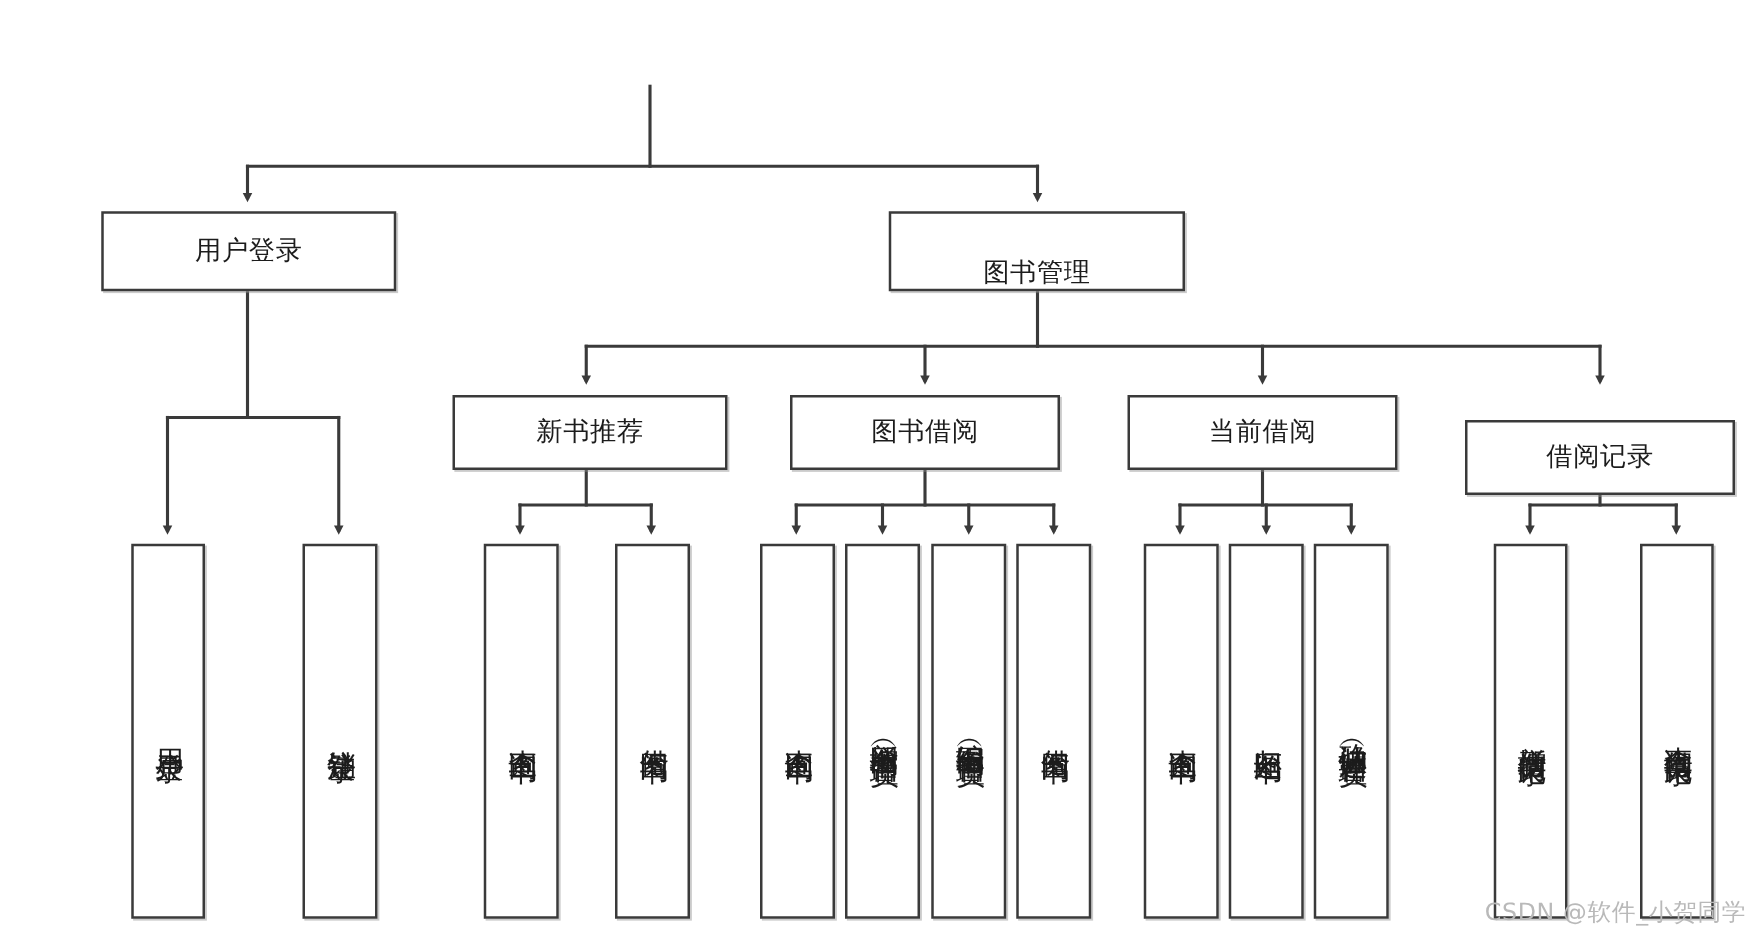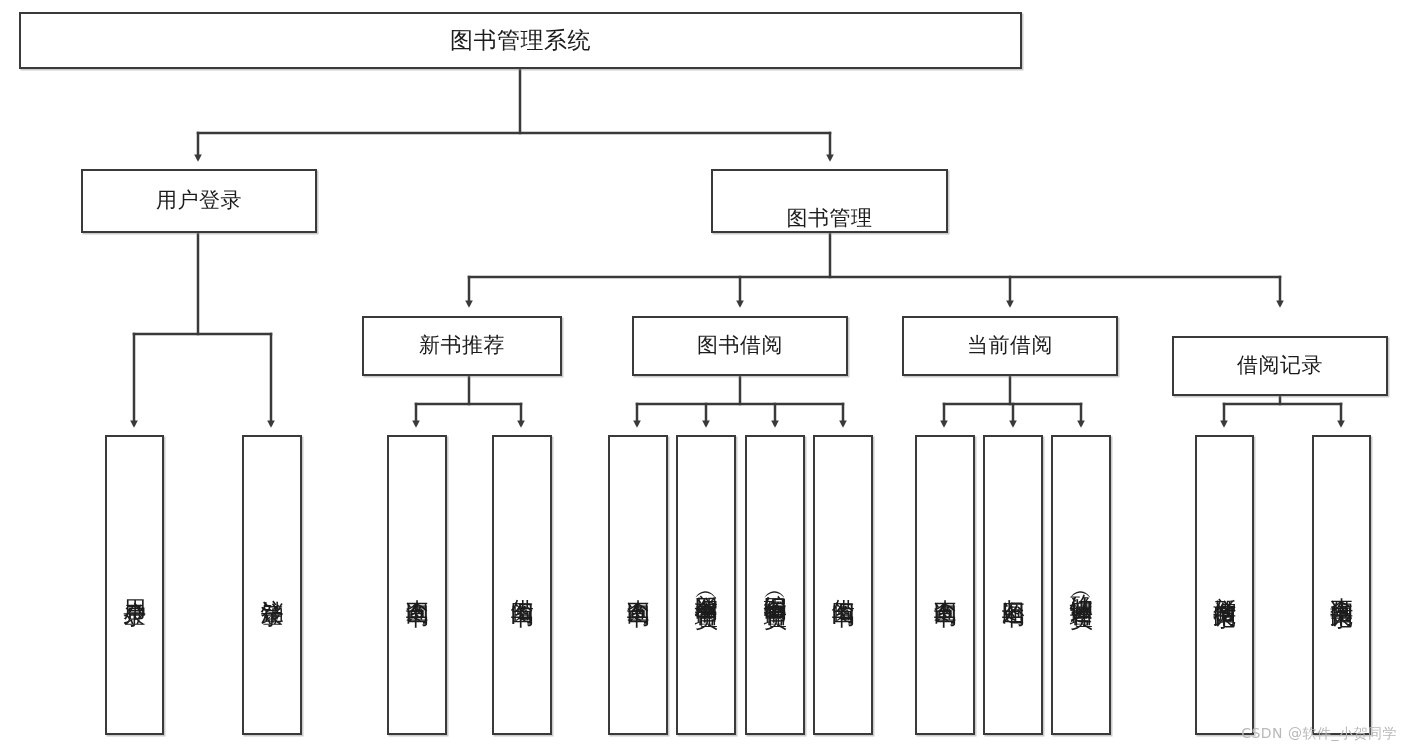--- a/index.html
+++ b/index.html
@@ -44,21 +44,21 @@
     letter-spacing:2px;
     white-space:nowrap;
     max-height:272px;
   }
   .node-leaf.tall .label{max-height:290px;}
 
   #watermark{
     position:absolute;
     right:8px;
     bottom:4px;
-    font-size:14px;
+    font-size:19px;
     color:#b9b9b9;
     letter-spacing:.5px;
     white-space:nowrap;
     pointer-events:none;
     margin-top:44px;
   }
 </style>
 </head>
 <body>
 
@@ -107,32 +107,29 @@
       <path d="M1013,404 L1013,424" marker-end="url(#arrow)"></path>
       <path d="M1081,404 L1081,424" marker-end="url(#arrow)"></path>
 
       <path d="M1280,376 L1280,404"></path>
       <path d="M1224,404 L1341,404"></path>
       <path d="M1224,404 L1224,424" marker-end="url(#arrow)"></path>
       <path d="M1341,404 L1341,424" marker-end="url(#arrow)"></path>
     </g>
   </svg>
 
-  <div class="node node-root" style="left:19px;top:12px;width:1003px;height:57px;">
-    <span class="label">图书管理系统</span>
-  </div>
 
   <div class="node node-l2" style="left:81px;top:169px;width:236px;height:64px;">
     <span class="label">用户登录</span>
   </div>
   <div class="node node-l2" style="left:711px;top:169px;width:237px;height:64px;align-items:flex-end;">
     <span class="label">图书管理</span>
   </div>
 
-  <div class="node node-l3" style="left:362px;top:316px;width:200px;height:60px;">
+  <div class="node node-l3" style="left:362px;top:316px;width:220px;height:60px;">
     <span class="label">新书推荐</span>
   </div>
   <div class="node node-l3" style="left:902px;top:316px;width:216px;height:60px;">
     <span class="label">当前借阅</span>
   </div>
   <div class="node node-l3" style="left:632px;top:316px;width:216px;height:60px;">
     <span class="label">图书借阅</span>
   </div>
   <div class="node node-l3" style="left:1172px;top:316px;width:216px;height:60px;margin-top:20px;">
     <span class="label">借阅记录</span>

